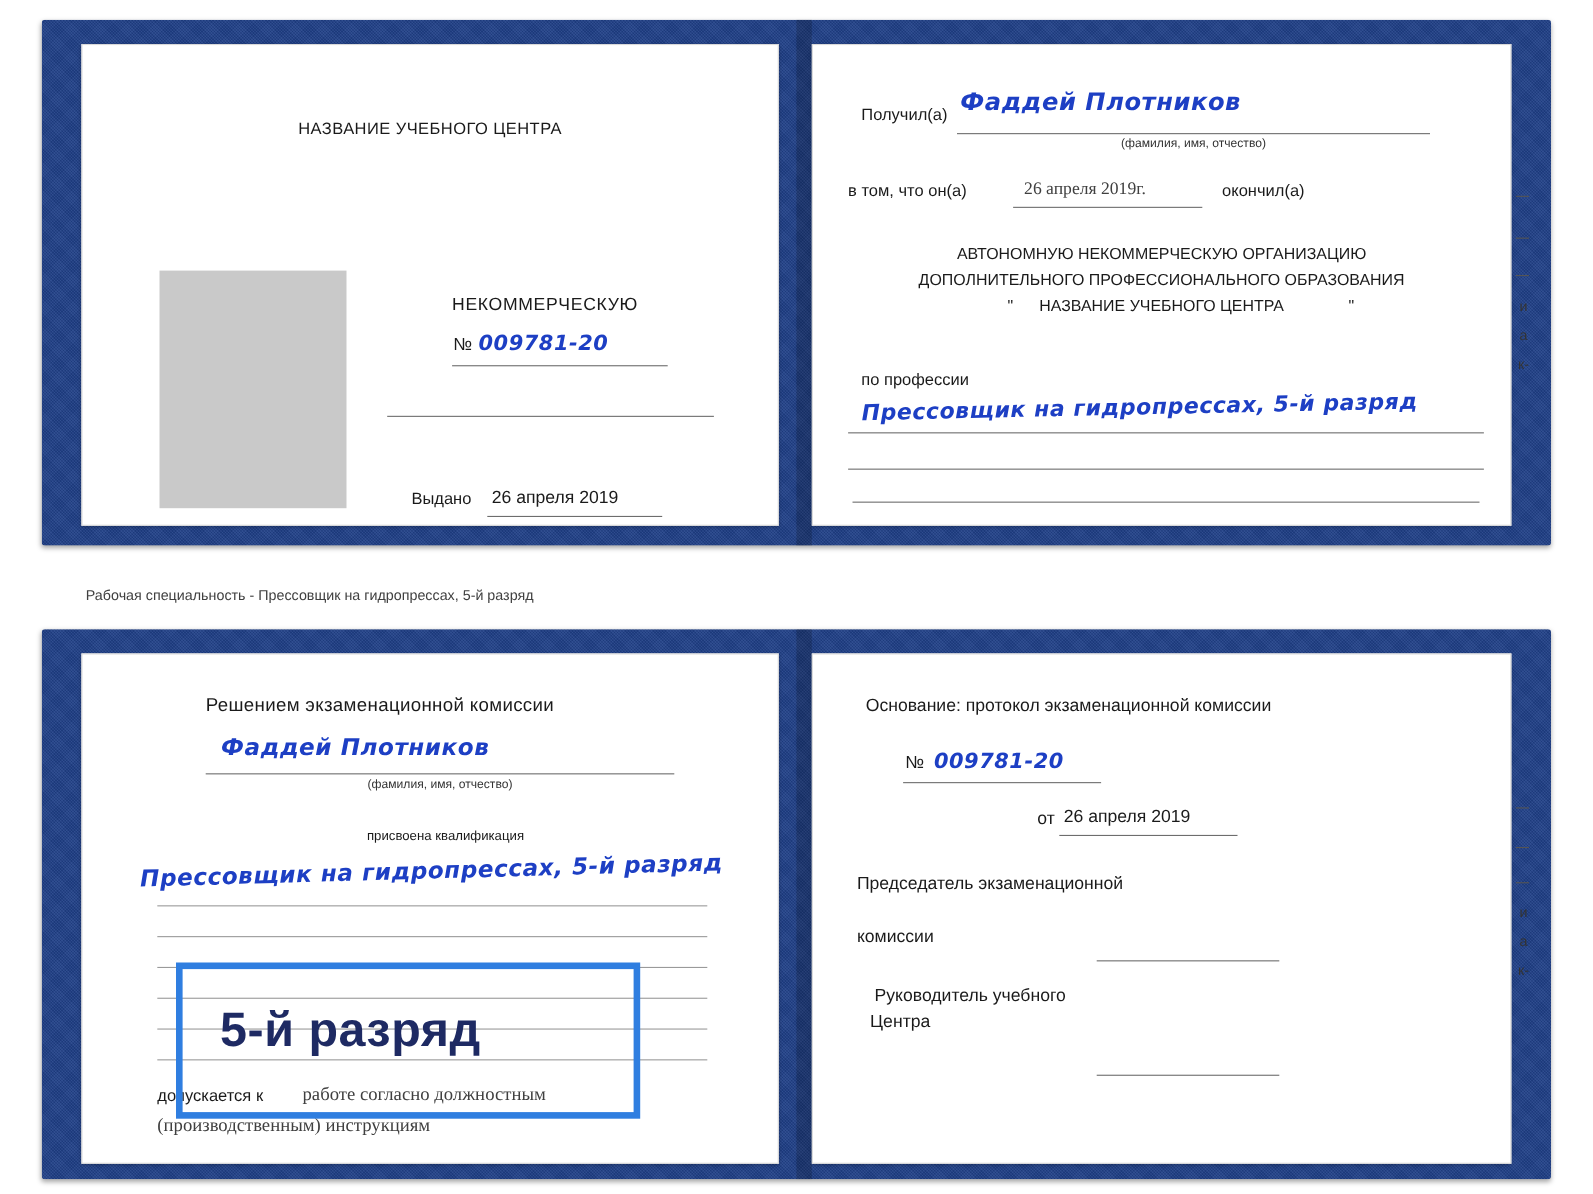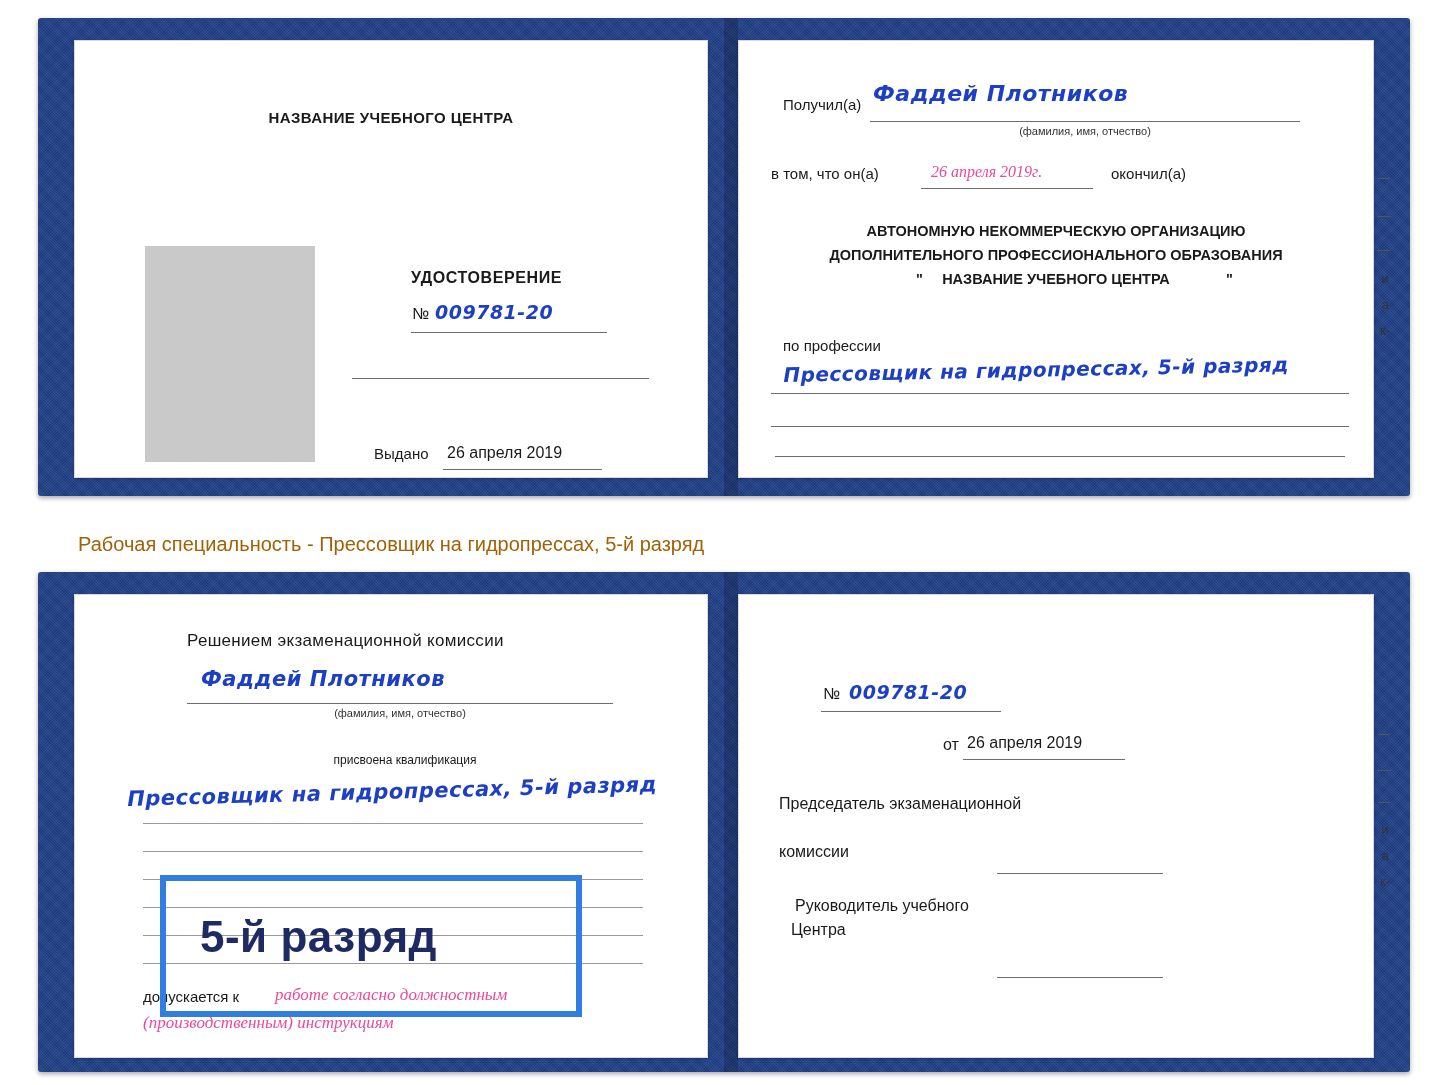--- a/index.html
+++ b/index.html
@@ -43,53 +43,52 @@
     position: absolute;
     inset: 0;
   }
 
   
   .t {
     position: absolute;
     white-space: pre;
     color: #1a1a1a;
   }
-  .bold { font-weight: bold; }
+  .bold { font-weight: normal; }
   .center { text-align: center; }
   .small { font-size: 11px; color: #333; }
   .hand {
     font-family: "DejaVu Sans", sans-serif;
     color: #1d3fc4;
     font-style: italic;
     font-weight: bold;
     letter-spacing: 0.5px;
   }
   .hand-ital {
     font-family: "Liberation Serif", serif;
-    font-style: italic;
-    color: #ec4899;
+    color: #404040;
   }
   .line {
     position: absolute;
     border-bottom: 1px solid #6d6d6d;
     height: 0;
   }
   .line.light { border-bottom: 1px solid #9a9a9a; }
 
   
   .photo {
     position: absolute;
     background: #c9c9c9;
   }
 
   
   .caption {
     position: absolute;
-    font-size: 20px;
-    color: #a16207;
+    font-size: 13px;
+    color: #404040;
   }
 
   
   .highlight-box {
     position: absolute;
     border: 6px solid #2f7ee0;
     box-sizing: border-box;
     background: transparent;
   }
   .highlight-text {
@@ -121,21 +120,21 @@
 
   <div class="book" style="left:38px; top:18px; width:1372px; height:478px; border-radius:3px;">
     <div class="spine" style="left:686px;"></div>
 
     <div class="page" style="left:36px; top:22px; width:632px; height:436px;">
       <div class="page-inner">
         <div class="t bold center" style="left:0; top:68px; width:632px; font-size:15px; letter-spacing:0.4px;">НАЗВАНИЕ УЧЕБНОГО ЦЕНТРА</div>
 
         <div class="photo" style="left:70px; top:205px; width:170px; height:216px;"></div>
 
-        <div class="t bold" style="left:336px; top:228px; font-size:16px; letter-spacing:0.6px;">УДОСТОВЕРЕНИЕ</div>
+        <div class="t bold" style="left:336px; top:228px; font-size:16px; letter-spacing:0.6px;">НЕКОММЕРЧЕСКУЮ</div>
 
         <div class="t" style="left:337px; top:264px; font-size:16px;">№</div>
         <div class="t hand" style="left:360px; top:260px; font-size:19px;">009781-20</div>
         <div class="line" style="left:336px; top:291px; width:196px;"></div>
 
         <div class="line" style="left:277px; top:337px; width:297px;"></div>
 
         <div class="t" style="left:299px; top:404px; font-size:15px;">Выдано</div>
         <div class="t" style="left:372px; top:403px; font-size:16px;">26 апреля 2019</div>
         <div class="line" style="left:368px; top:428px; width:159px;"></div>
@@ -204,20 +203,21 @@
         <div class="line light" style="left:68px; top:368px; width:500px;"></div>
 
         <div class="t" style="left:68px; top:393px; font-size:15px;">допускается к</div>
         <div class="t hand-ital" style="left:200px; top:390px; font-size:17px;">работе согласно должностным</div>
         <div class="t hand-ital" style="left:68px; top:418px; font-size:17px;">(производственным) инструкциям</div>
       </div>
     </div>
 
     <div class="page" style="left:700px; top:22px; width:634px; height:462px;">
       <div class="page-inner">
+        <div class="t" style="left:48px; top:38px; font-size:16px;">Основание: протокол экзаменационной комиссии</div>
 
         <div class="t" style="left:84px; top:90px; font-size:16px;">№</div>
         <div class="t hand" style="left:110px; top:86px; font-size:19px;">009781-20</div>
         <div class="line" style="left:82px; top:116px; width:180px;"></div>
 
         <div class="t" style="left:204px; top:141px; font-size:16px;">от</div>
         <div class="t" style="left:228px; top:139px; font-size:16px;">26 апреля 2019</div>
         <div class="line" style="left:224px; top:164px; width:162px;"></div>
 
         <div class="t" style="left:40px; top:200px; font-size:16px;">Председатель экзаменационной</div>

